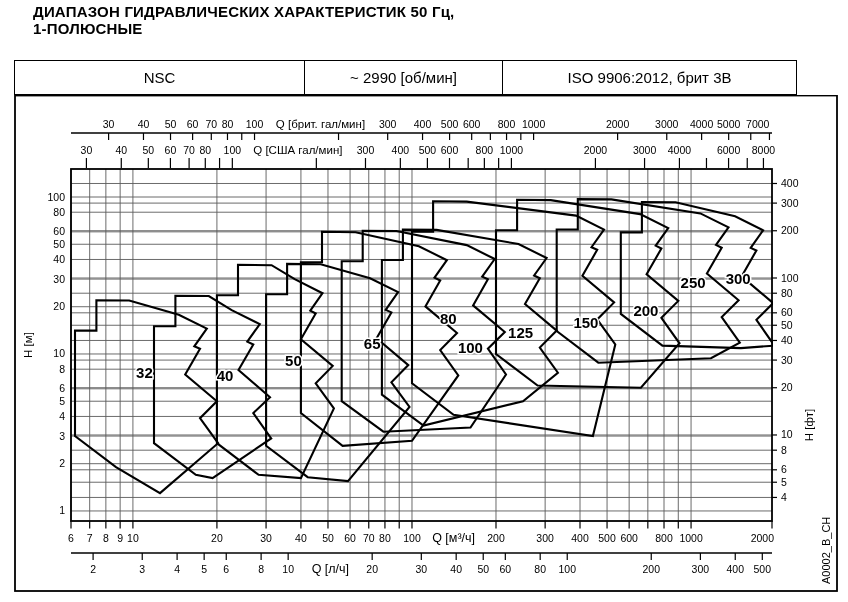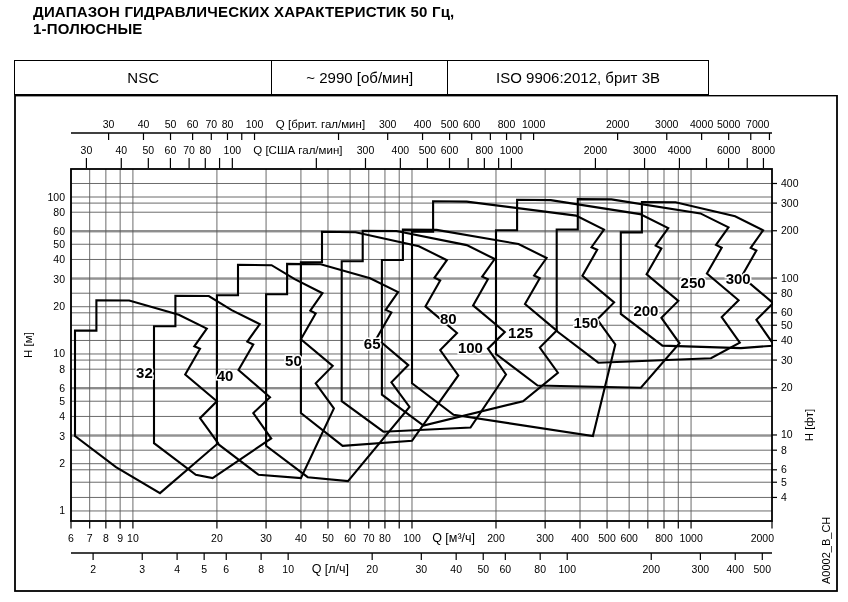--- a/index.html
+++ b/index.html
@@ -1,19 +1,19 @@
 <!DOCTYPE html>
 <html><head>
 <meta charset="utf-8">
 <style>
   html,body{margin:0;padding:0;background:#fff;}
   body{width:848px;height:602px;font-family:"Liberation Sans",sans-serif;color:#000;position:relative;}
   .page{position:absolute;left:0;top:0;width:848px;height:602px;}
   .title{position:absolute;left:13px;top:4px;font-weight:bold;font-size:15px;line-height:1.12;letter-spacing:0.2px;margin-left:20px;}
-  .hdr{position:absolute;left:14px;top:60px;width:695px;height:35px;display:flex;border:1.8px solid #000;box-sizing:border-box;}
+  .hdr{position:absolute;left:14px;top:60px;width:783px;height:35px;display:flex;border:1.8px solid #000;box-sizing:border-box;}
   .hdr .cell{display:flex;align-items:center;justify-content:center;font-size:15px;box-sizing:border-box;}
   .hdr .c1{width:37%;}
   .hdr .c2{width:25.5%;border-left:1.8px solid #000;border-right:1.8px solid #000;}
   .hdr .c3{width:37.5%;}
   .figwrap{position:absolute;left:14px;top:95px;width:824px;height:497px;}
   svg text{font-family:"Liberation Sans",sans-serif;}
 </style>
 </head>
 <body>
 

